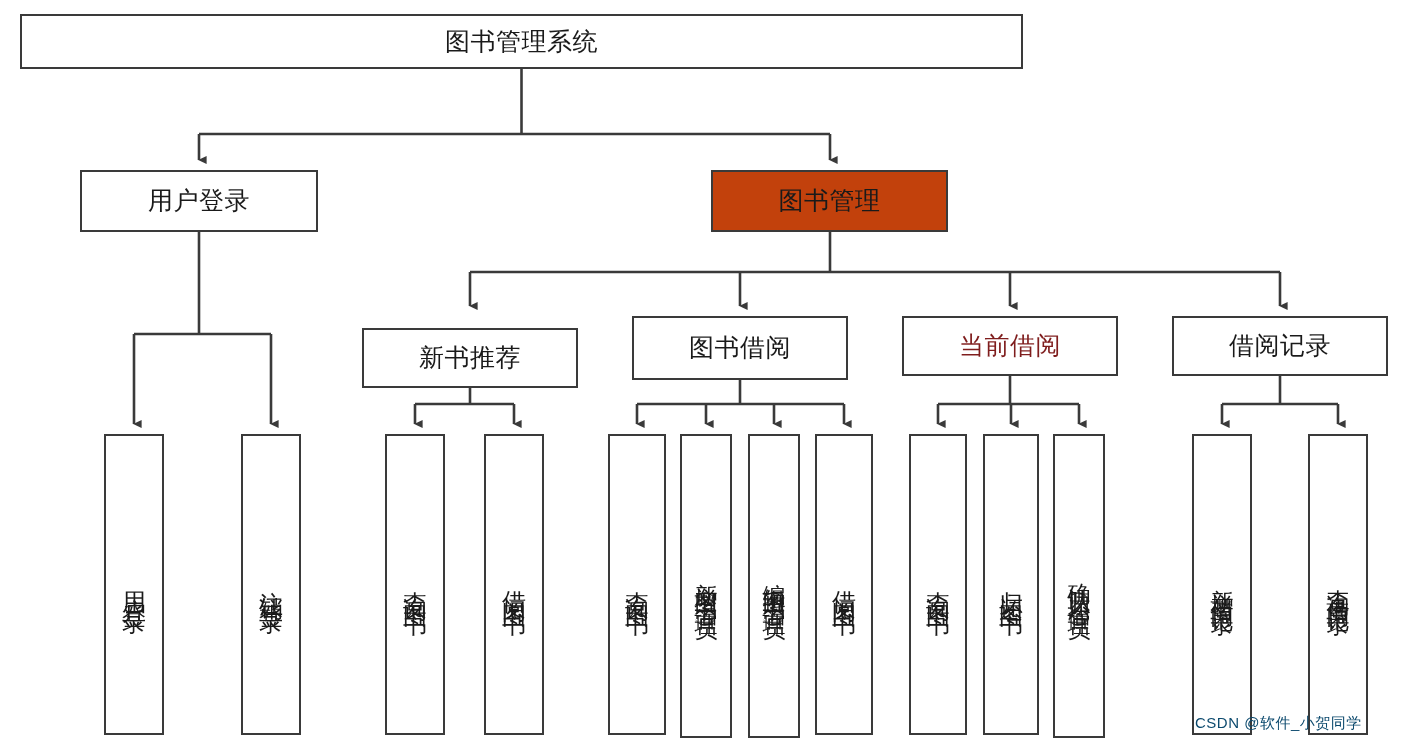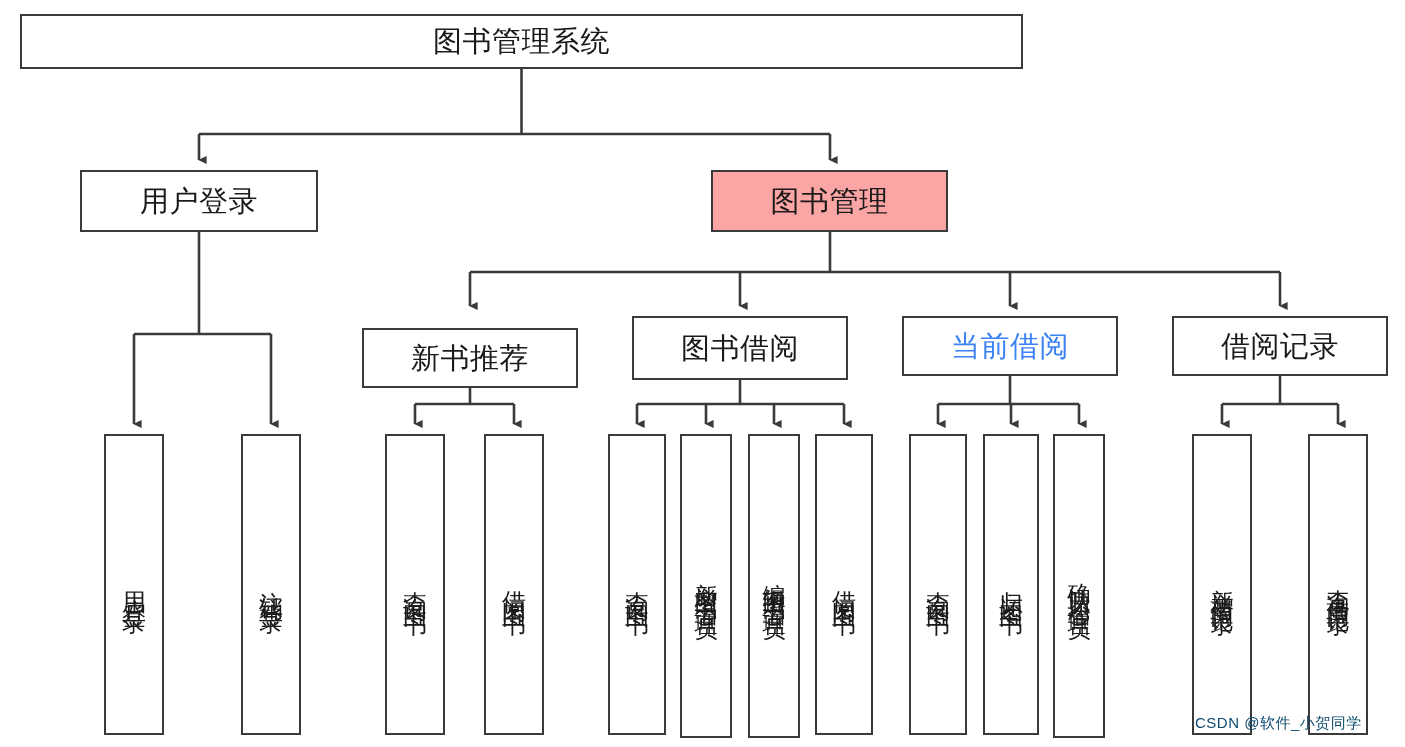--- a/index.html
+++ b/index.html
@@ -33,21 +33,21 @@
     color: #1a1a1a;
   }
   .node .label {
     display: block;
     text-align: center;
     line-height: 1.18;
   }
   
   .node.horiz .label {
     writing-mode: horizontal-tb;
-    font-size: 29px;
+    font-size: 25px;
     letter-spacing: 0.5px;
   }
   
   .node.vert {
     align-items: center;
     justify-content: center;
     padding-top: 2px;
   }
   .node.vert .label {
     writing-mode: vertical-rl;
@@ -124,31 +124,31 @@
     </g>
   </svg>
 
   <div class="node horiz" style="left: 20px; top: 14px; width: 1003px; height: 55px; border-color: rgb(58, 58, 58); background: rgb(255, 255, 255); color: rgb(26, 26, 26);">
     <span class="label">图书管理系统</span>
   </div>
 
   <div class="node horiz" style="left: 80px; top: 170px; width: 238px; height: 62px; border-color: rgb(58, 58, 58); background: rgb(255, 255, 255); color: rgb(26, 26, 26);">
     <span class="label">用户登录</span>
   </div>
-  <div class="node horiz" style="left: 711px; top: 170px; width: 237px; height: 62px; border-color: rgb(58, 58, 58); background: #fca5a5; color: rgb(26, 26, 26);">
+  <div class="node horiz" style="left: 711px; top: 170px; width: 237px; height: 62px; border-color: rgb(58, 58, 58); background: #c2410c; color: rgb(26, 26, 26);">
     <span class="label">图书管理</span>
   </div>
 
   <div class="node horiz" style="left: 362px; top: 328px; width: 216px; height: 60px; border-color: rgb(58, 58, 58); background: rgb(255, 255, 255); color: rgb(26, 26, 26);">
     <span class="label">新书推荐</span>
   </div>
   <div class="node horiz" style="left: 632px; top: 316px; width: 216px; height: 64px; border-color: rgb(58, 58, 58); background: rgb(255, 255, 255); color: rgb(26, 26, 26);">
     <span class="label">图书借阅</span>
   </div>
-  <div class="node horiz" style="left: 902px; top: 316px; width: 216px; height: 60px; border-color: rgb(58, 58, 58); background: rgb(255, 255, 255); color: #3b82f6;">
+  <div class="node horiz" style="left: 902px; top: 316px; width: 216px; height: 60px; border-color: rgb(58, 58, 58); background: rgb(255, 255, 255); color: #7f1d1d;">
     <span class="label">当前借阅</span>
   </div>
   <div class="node horiz" style="left: 1172px; top: 316px; width: 216px; height: 60px; border-color: rgb(58, 58, 58); background: rgb(255, 255, 255); color: rgb(26, 26, 26);">
     <span class="label">借阅记录</span>
   </div>
 
   <div class="node vert" style="left: 104px; top: 434px; width: 60px; height: 301px; border-color: rgb(58, 58, 58); background: rgb(255, 255, 255); color: rgb(26, 26, 26);">
     <span class="label">用户登录</span>
   </div>
   <div class="node vert" style="left: 241px; top: 434px; width: 60px; height: 301px; border-color: rgb(58, 58, 58); background: rgb(255, 255, 255); color: rgb(26, 26, 26);">

